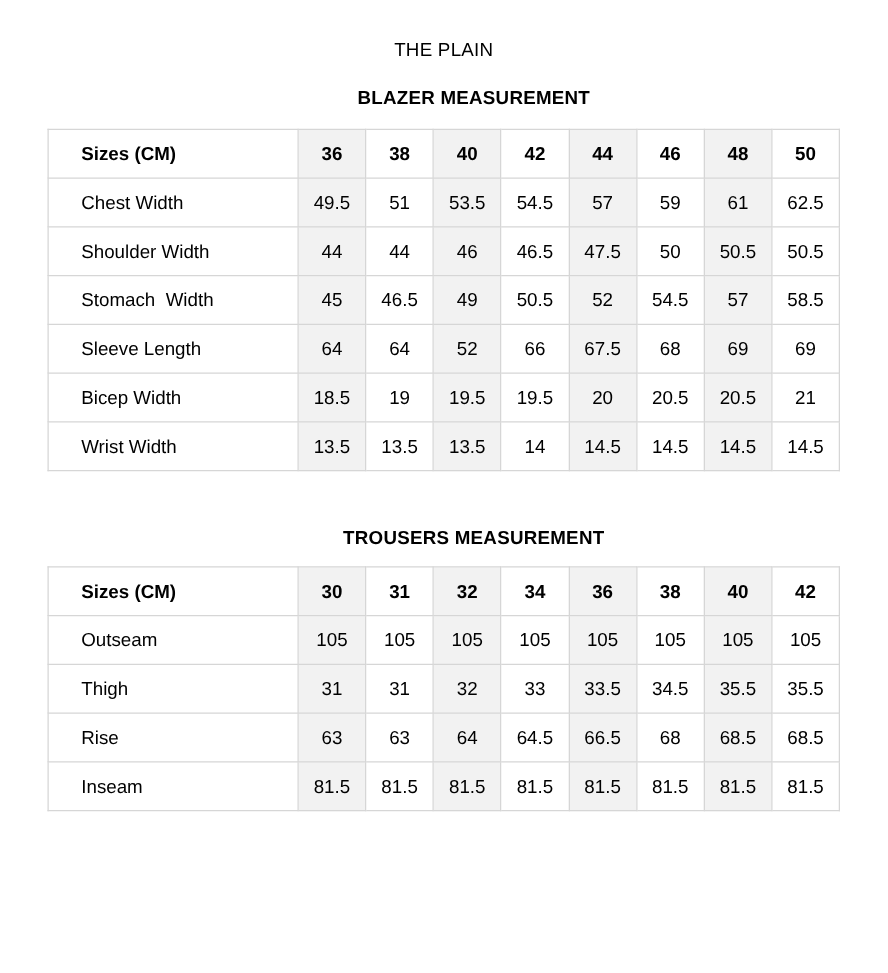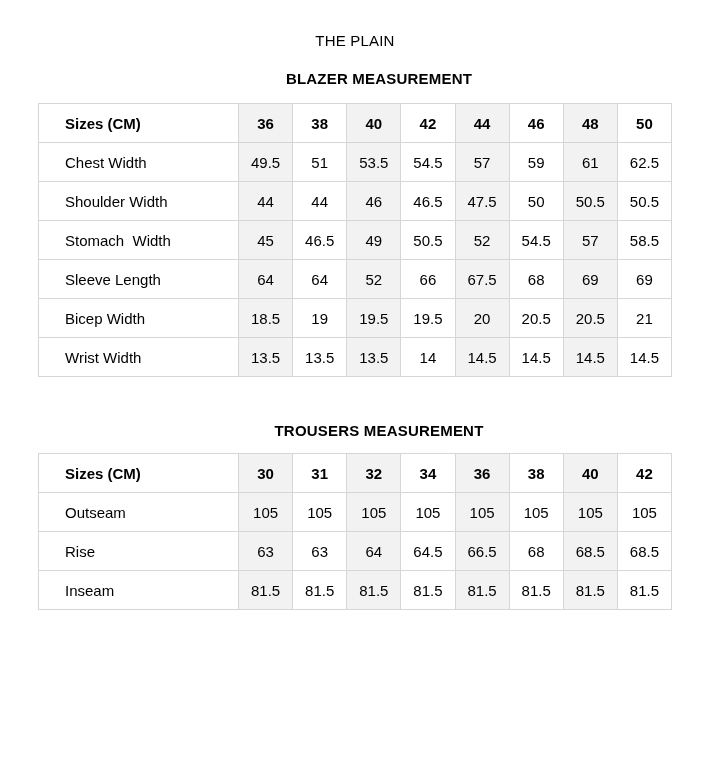--- a/index.html
+++ b/index.html
@@ -207,20 +207,31 @@
             <td class="stripe">105</td>
             <td>105</td>
             <td class="stripe">105</td>
             <td>105</td>
             <td class="stripe">105</td>
             <td>105</td>
             <td class="stripe">105</td>
             <td>105</td>
           </tr>
           <tr>
+            <td class="label">Thigh</td>
+            <td class="stripe">31</td>
+            <td>31</td>
+            <td class="stripe">32</td>
+            <td>33</td>
+            <td class="stripe">33.5</td>
+            <td>34.5</td>
+            <td class="stripe">35.5</td>
+            <td>35.5</td>
+          </tr>
+          <tr>
             <td class="label">Rise</td>
             <td class="stripe">63</td>
             <td>63</td>
             <td class="stripe">64</td>
             <td>64.5</td>
             <td class="stripe">66.5</td>
             <td>68</td>
             <td class="stripe">68.5</td>
             <td>68.5</td>
           </tr>

